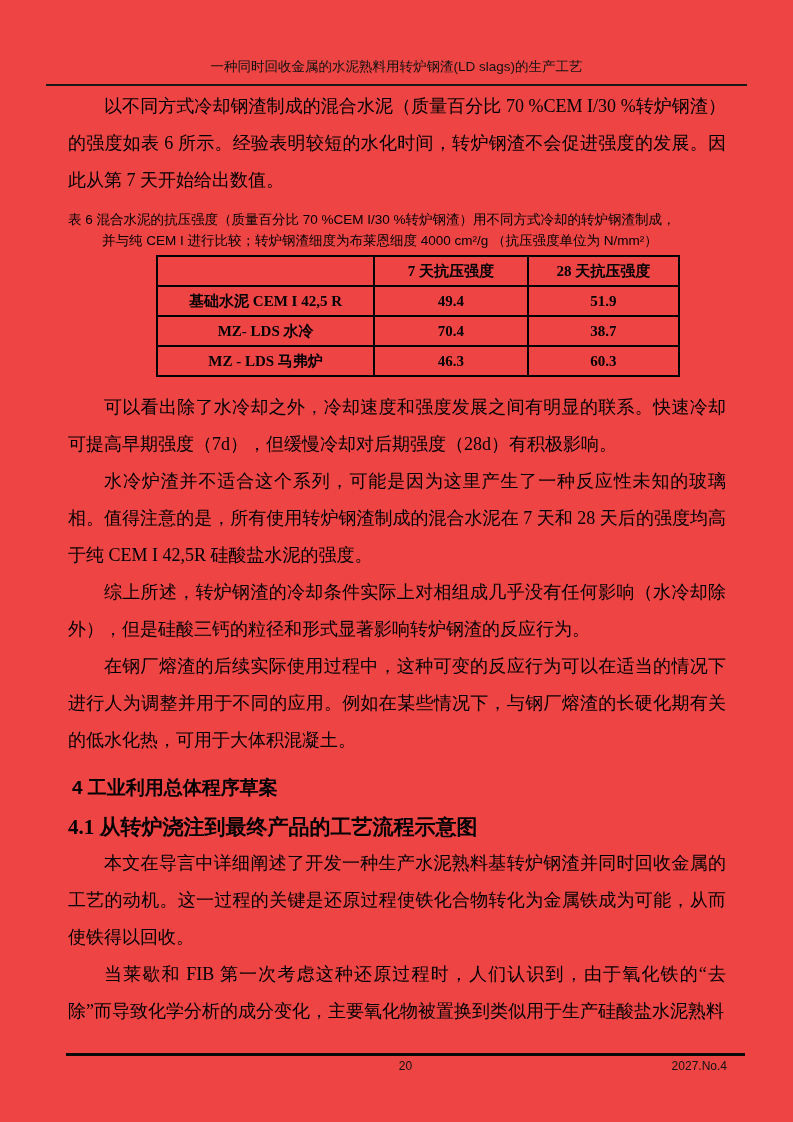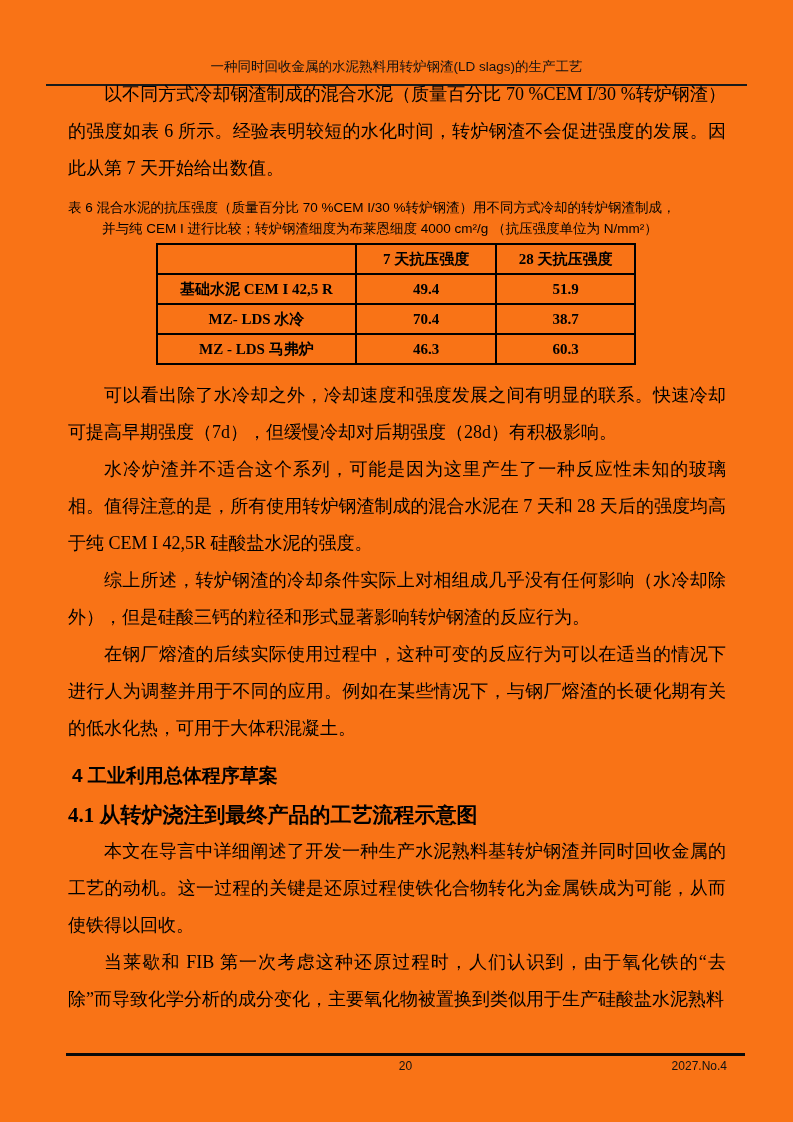--- a/index.html
+++ b/index.html
@@ -1,38 +1,38 @@
 <!DOCTYPE html>
 <html><head>
 <meta charset="utf-8">
 <style>
   html,body { margin:0; padding:0; background:#d8d8d8; }
   .page {
     position:relative;
     width:793px; height:1122px;
     margin:0 auto;
-    background:#f97316;
+    background:#ef4444;
     font-family:"Liberation Serif", serif;
     color:#000;
     overflow:hidden;
     box-shadow:0 0 6px rgba(0,0,0,.25);
   }
   .doc-header {
     position:absolute; top:58px; left:46px; right:46px;
     text-align:center;
     font-size:13.5px;
     font-family:"Liberation Sans", sans-serif;
     color:#111;
   }
   .header-rule {
     position:absolute; top:84px; left:46px; right:46px;
     border-top:2px solid #1a1a1a;
   }
   .content {
-    position:absolute; top:76px; left:68px; width:658px;
+    position:absolute; top:88px; left:68px; width:658px;
   }
   .para {
     font-size:18px;
     line-height:37px;
     text-align:justify;
     text-indent:2em;
     margin:0;
   }
   .table-caption {
     margin:10px 0 4px 0;
@@ -40,21 +40,21 @@
     font-size:13.5px;
     line-height:21px;
     padding-left:34px;
     text-indent:-34px;
     color:#000;
   }
   table.data-table {
     border-collapse:collapse;
     margin:4px 0 0 88px;
     table-layout:fixed;
-    width:480px;
+    width:524px;
     font-family:"Liberation Serif", serif;
   }
   table.data-table td, table.data-table th {
     border:2px solid #000;
     font-weight:bold;
     font-size:15px;
     text-align:center;
     vertical-align:middle;
     height:26px;
     padding:1px 4px;

